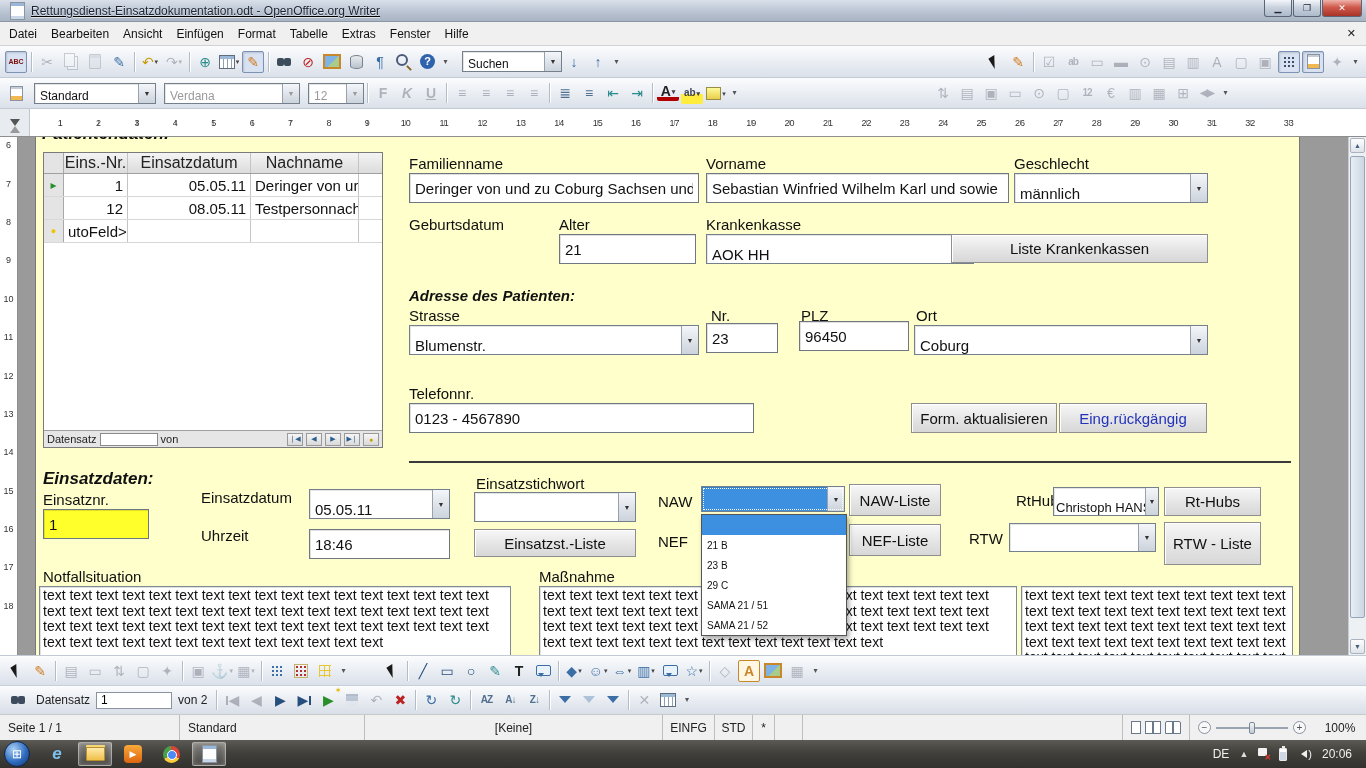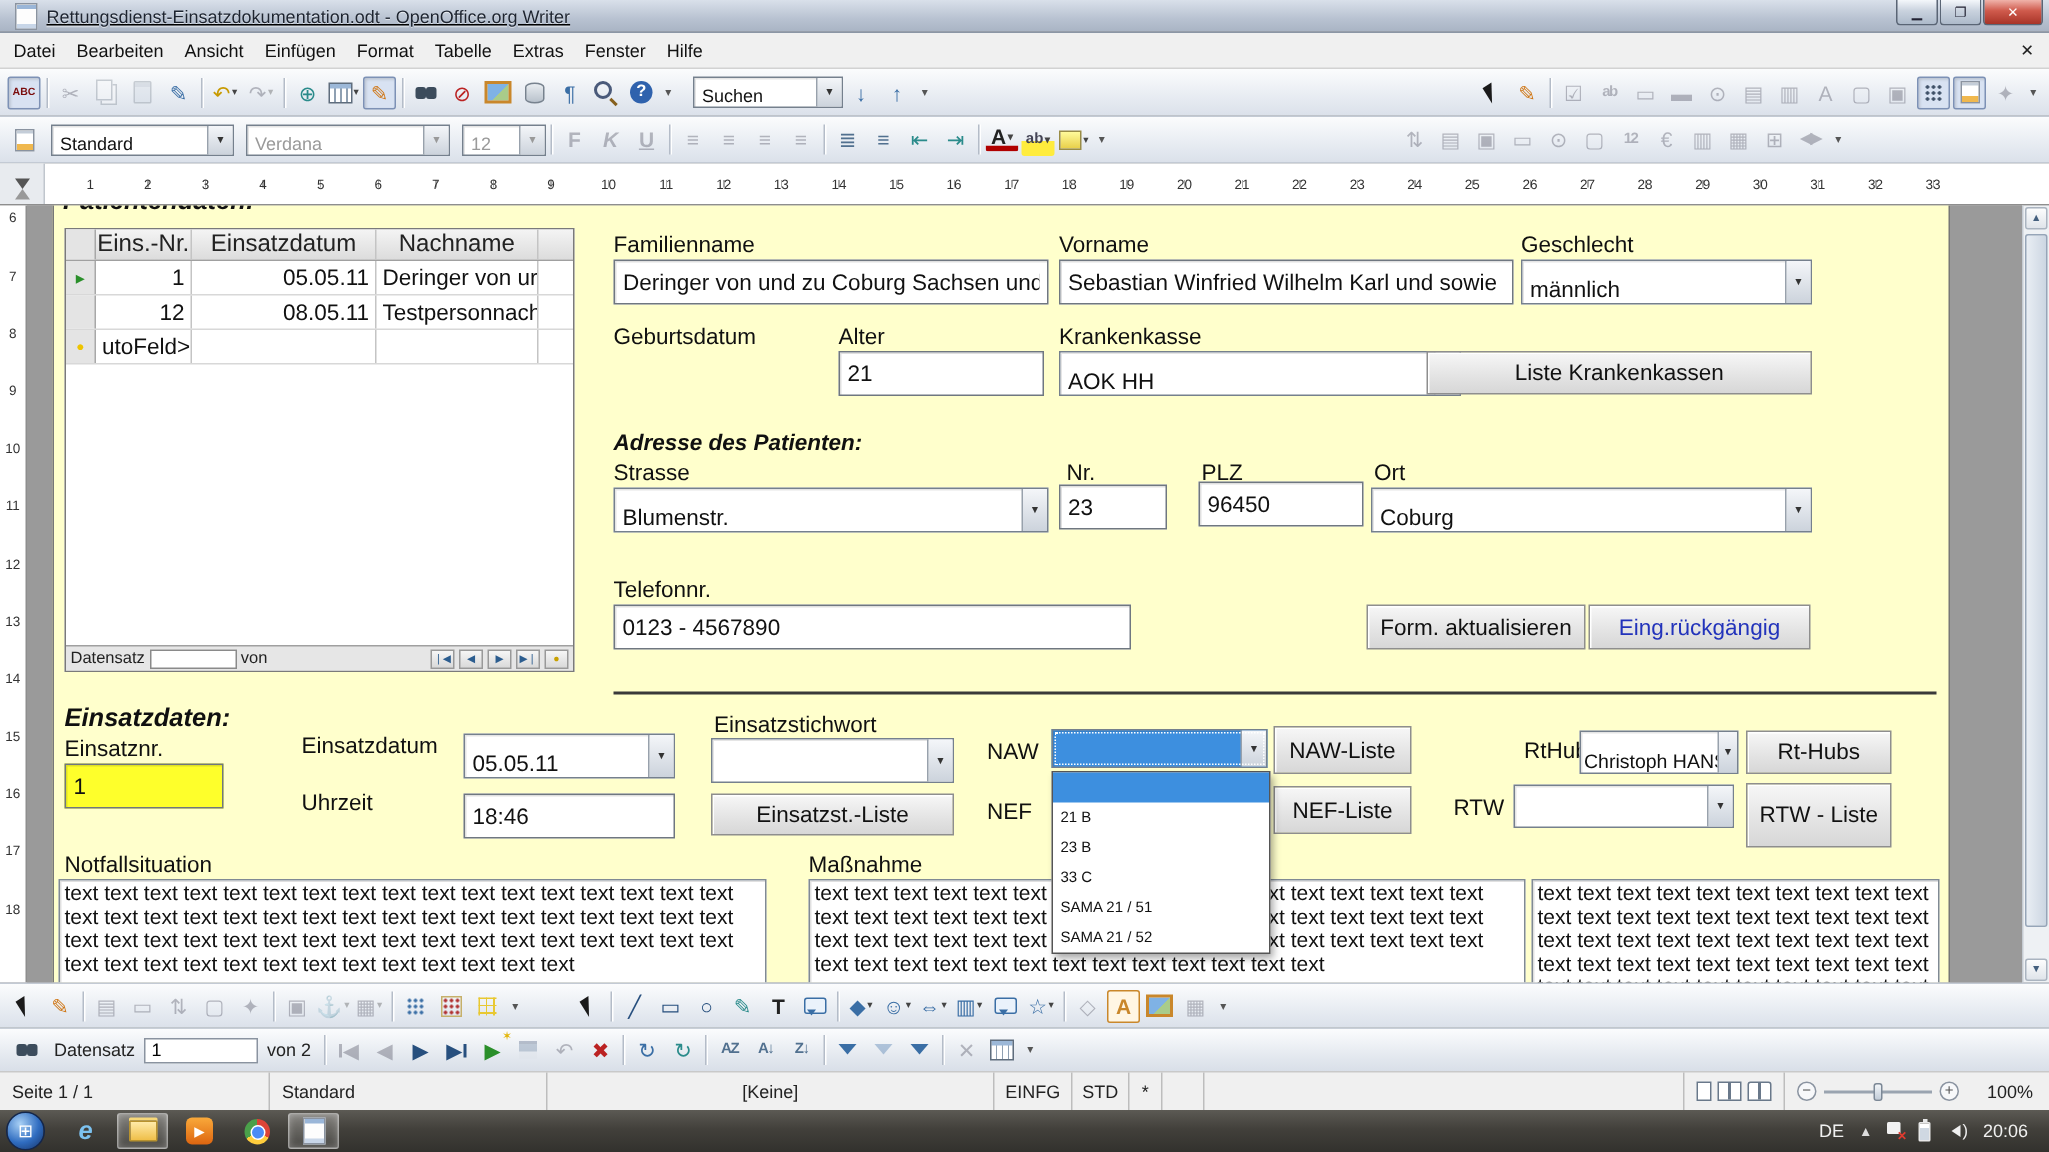--- a/index.html
+++ b/index.html
@@ -493,21 +493,21 @@
       <div class="flab" style="left:7px;top:431px;">Notfallsituation</div>
       <div class="fta" style="left:3px;top:449px;width:472px;height:75px;">text text text text text text text text text text text text text text text text text text text text text text text text text text text text text text text text text text text text text text text text text text text text text text text text text text text text text text text text text text text text text text text text</div>
       <div class="flab" style="left:503px;top:431px;">Maßnahme</div>
       <div class="fta" style="left:503px;top:449px;width:478px;height:75px;">text text text text text text text text text text text text text text text text text text text text text text text text text text text text text text text text text text text text text text text text text text text text text text text text text text text text text text text text text text text text text text text text</div>
       <div class="fta" style="left:985px;top:449px;width:272px;height:75px;">text text text text text text text text text text text text text text text text text text text text text text text text text text text text text text text text text text text text text text text text text text text text text text text text text text text text text text text text text text text text text text text text</div>
 
       <div id="nawdrop">
         <div class="dd-opt sel"></div>
         <div class="dd-opt">21 B</div>
         <div class="dd-opt">23 B</div>
-        <div class="dd-opt">33 C</div>
+        <div class="dd-opt">29 C</div>
         <div class="dd-opt">SAMA 21 / 51</div>
         <div class="dd-opt">SAMA 21 / 52</div>
       </div>
     </div>
 
     <div id="vscroll">
       <div class="sbtn" style="top:1px;">▲</div>
       <div class="sthumb"></div>
       <div class="sbtn" style="bottom:1px;">▼</div>
     </div>

